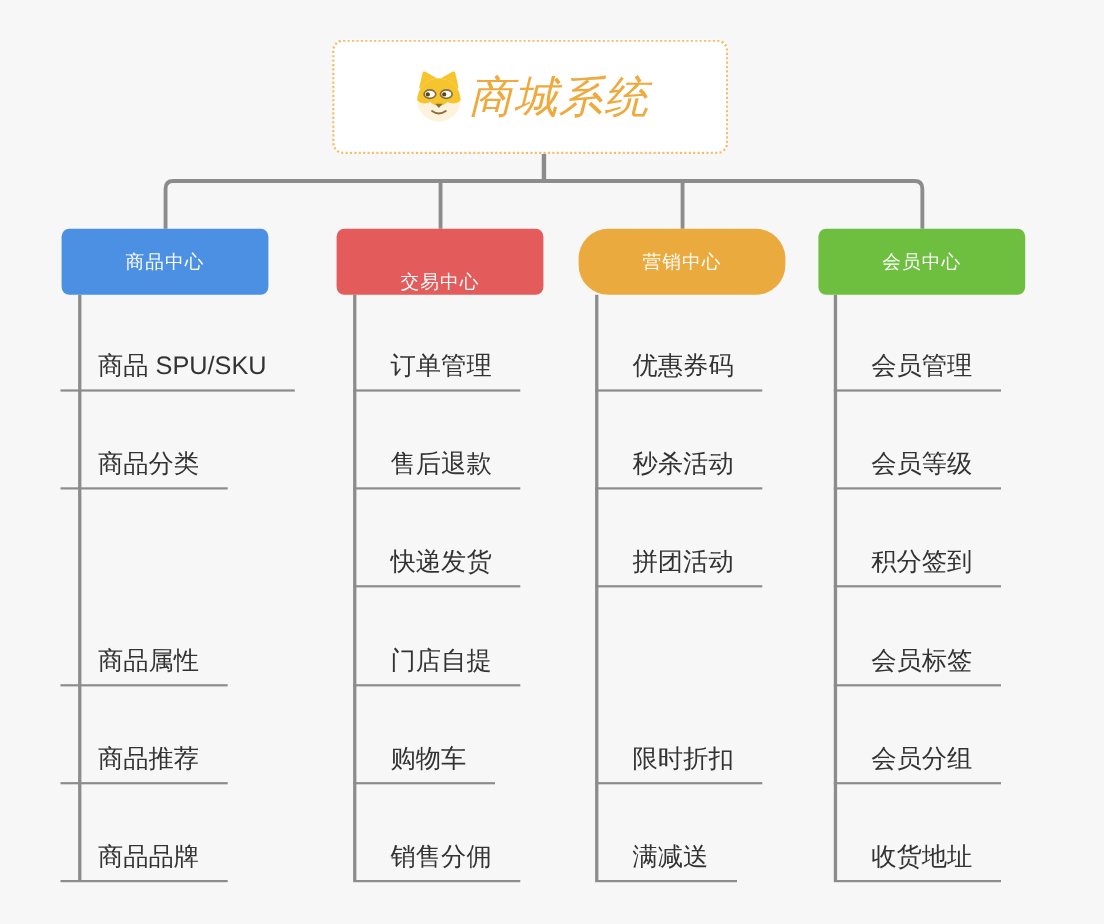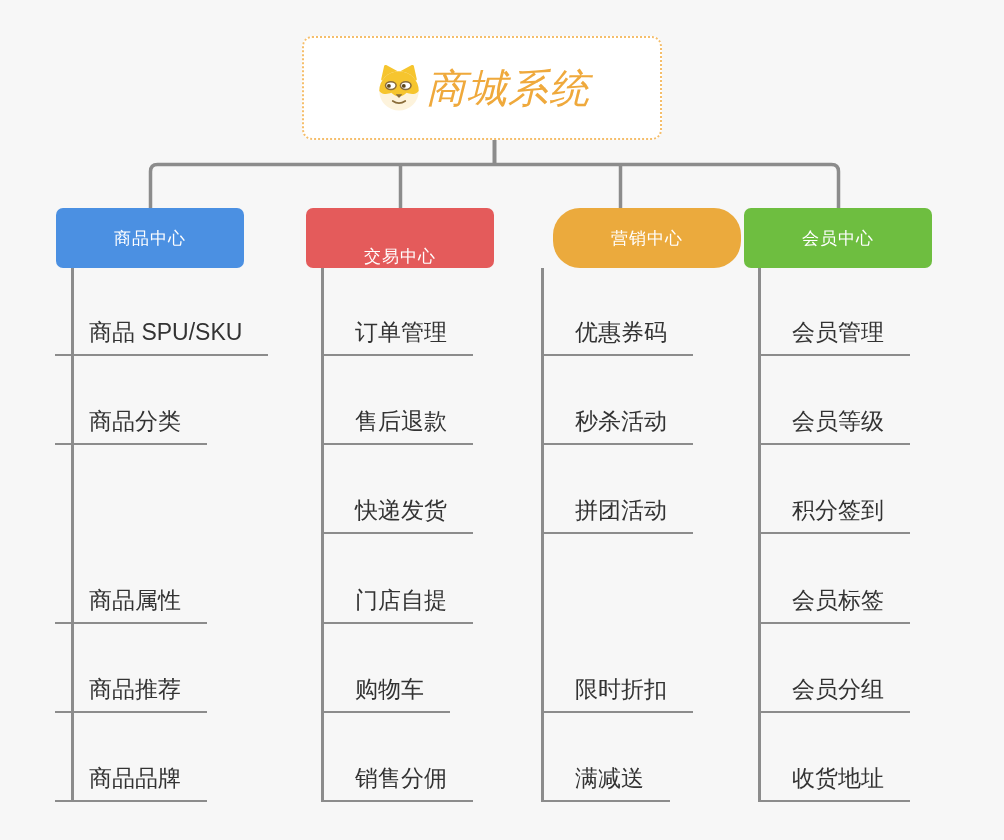--- a/index.html
+++ b/index.html
@@ -54,21 +54,21 @@
     align-items:center;
     justify-content:center;
     color:#ffffff;
     font-size:17px;
     font-weight:500;
     letter-spacing:1px;
     z-index:2;
   }
   .b1{left:56px;}
   .b2{left:306px;}
-  .b3{left:553px;border-radius:27px;}
+  .b3{left:526px;border-radius:27px;}
   .b4{left:744px;}
   
   .vline{
     position:absolute;
     top:268px;
     width:3px;
     height:532px;
     background:#8c8c8c;
     z-index:1;
   }

